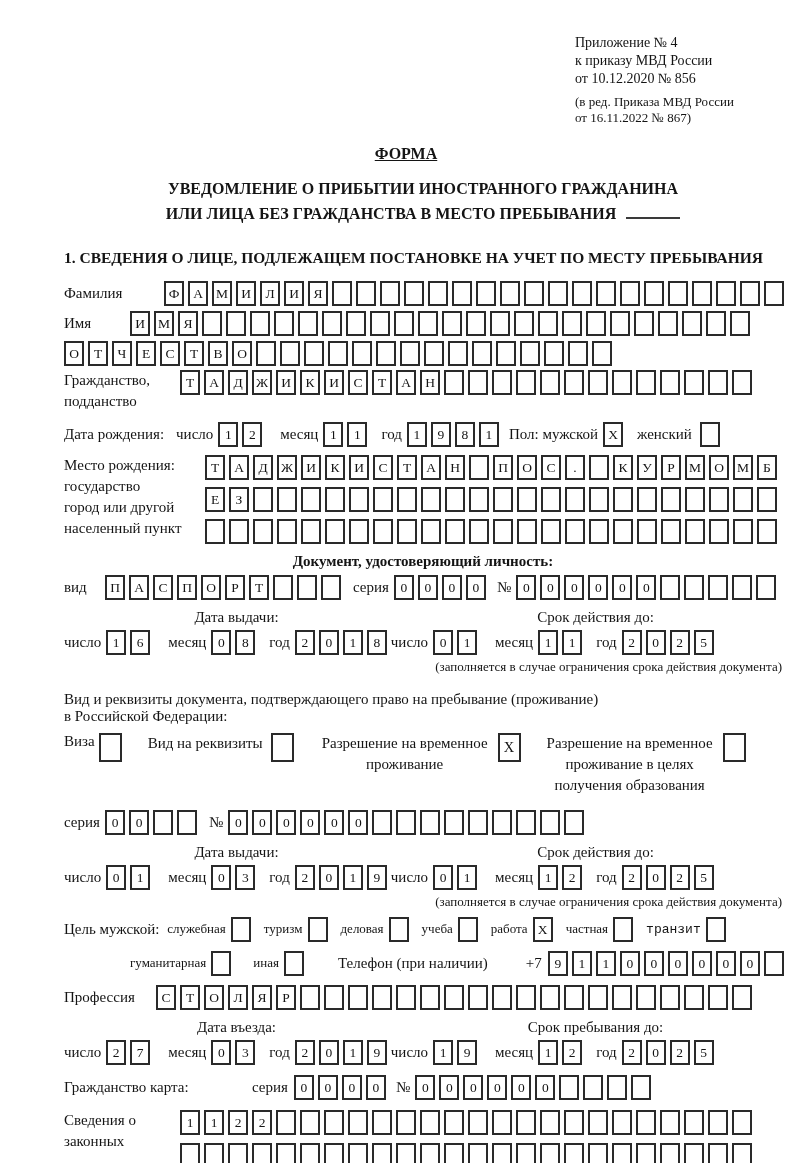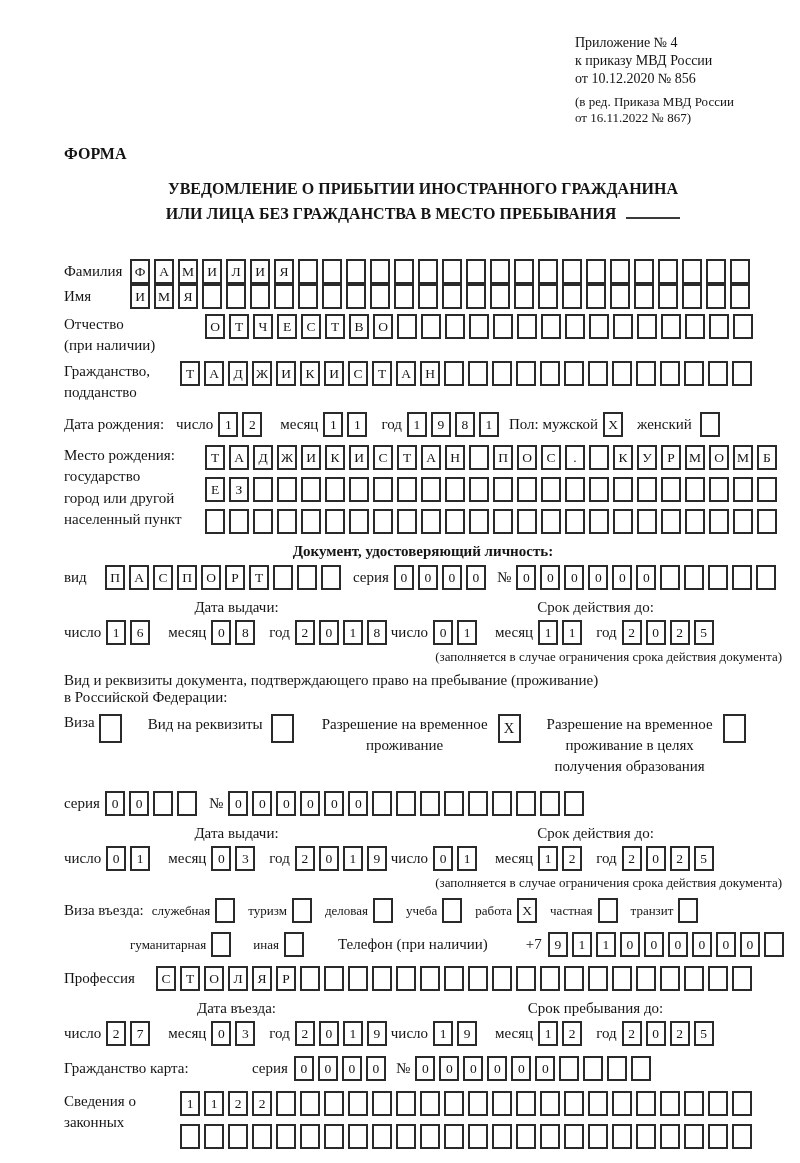--- a/index.html
+++ b/index.html
@@ -4,21 +4,21 @@
 <style>
   html,body { margin:0; padding:0; background:#ffffff; }
   .page {
     width:800px; height:1163px; box-sizing:border-box; position:relative;
     background:#fff; color:#141414; overflow:hidden;
     font-family:"Liberation Serif","DejaVu Serif",serif;
     padding:34px 18px 0 64px;
   }
   .appendix { margin-left:auto; margin-right:22px; width:185px; font-size:14px; line-height:1.3; }
   .appendix .note { font-size:13px; margin-top:5px; }
-  .forma { text-align:left; padding-right:34px; font-weight:bold; font-size:16px; margin-top:18px; }
+  .forma { text-align:center; padding-right:34px; font-weight:bold; font-size:16px; margin-top:18px;text-decoration:underline; }
   .title { text-align:center; font-weight:bold; font-size:16px; margin-top:14px; line-height:1.55; }
   .uline { display:inline-block; width:54px; border-bottom:2px solid #3a3a3a; margin-left:10px; vertical-align:baseline; }
   .sect { font-weight:bold; font-size:15.5px; margin-top:22px; }
   .frow { display:flex; align-items:center; }
   .topline { align-items:flex-start; }
   .lbl { font-size:15px; flex:none; }
   .lblcol { font-size:15px; line-height:1.42; flex:none; }
   .boxes { display:flex; flex:none; }
   .box {
     width:16px; height:21px; border:2px solid #2a2a2a; margin-right:4px;
@@ -55,22 +55,23 @@
     </div>
   </div>
 
   <div class="forma">ФОРМА</div>
 
   <div class="title">
     <div>УВЕДОМЛЕНИЕ О ПРИБЫТИИ ИНОСТРАННОГО ГРАЖДАНИНА</div>
     <div><span>ИЛИ ЛИЦА БЕЗ ГРАЖДАНСТВА В МЕСТО ПРЕБЫВАНИЯ</span><span class="uline"></span></div>
   </div>
 
-
-  <div class="frow" style="margin-top:32px;">
+  <div class="sect">1. СВЕДЕНИЯ О ЛИЦЕ, ПОДЛЕЖАЩЕМ ПОСТАНОВКЕ НА УЧЕТ ПО МЕСТУ ПРЕБЫВАНИЯ</div>
+
+  <div class="frow" style="margin-top:14px;gap:34px;">
     <span class="lbl" style="width:66px;">Фамилия</span>
     <span class="boxes">
         <span class="box">Ф</span>
         <span class="box">А</span>
         <span class="box">М</span>
         <span class="box">И</span>
         <span class="box">Л</span>
         <span class="box">И</span>
         <span class="box">Я</span>
         <span class="box"></span>
@@ -88,21 +89,21 @@
         <span class="box"></span>
         <span class="box"></span>
         <span class="box"></span>
         <span class="box"></span>
         <span class="box"></span>
         <span class="box"></span>
         <span class="box"></span>
       </span>
   </div>
 
-  <div class="frow" style="align-items:center;">
+  <div class="frow" style="margin-top:5px;align-items:center;">
     <span class="lbl" style="width:66px;">Имя</span>
     <span class="boxes">
         <span class="box">И</span>
         <span class="box">М</span>
         <span class="box">Я</span>
         <span class="box"></span>
         <span class="box"></span>
         <span class="box"></span>
         <span class="box"></span>
         <span class="box"></span>
@@ -121,24 +122,20 @@
         <span class="box"></span>
         <span class="box"></span>
         <span class="box"></span>
         <span class="box"></span>
         <span class="box"></span>
         <span class="box"></span>
       </span>
   </div>
 
   <div class="frow topline" style="margin-top:5px;">
-    <span class="lblcol" style="width:141px;">
-      <span>Отчество</span><br>
-      <span>(при наличии)</span>
-    </span>
     <span class="boxes">
         <span class="box">О</span>
         <span class="box">Т</span>
         <span class="box">Ч</span>
         <span class="box">Е</span>
         <span class="box">С</span>
         <span class="box">Т</span>
         <span class="box">В</span>
         <span class="box">О</span>
         <span class="box"></span>
@@ -388,21 +385,21 @@
       <span class="boxes">
           <span class="box">2</span>
           <span class="box">0</span>
           <span class="box">2</span>
           <span class="box">5</span>
         </span>
     </span>
   </div>
   <div class="noter">(заполняется в случае ограничения срока действия документа)</div>
 
-  <div class="plain" style="margin-top:7px;">Вид и реквизиты документа, подтверждающего право на пребывание (проживание)</div>
+  <div class="plain" style="margin-top:16px;">Вид и реквизиты документа, подтверждающего право на пребывание (проживание)</div>
   <div class="plain" style="">в Российской Федерации:</div>
 
   <div class="frow topline" style="margin-top:8px;">
     <span class="lbl" style="margin-right:4px;">Виза</span>
     <span class="boxes lg">
         <span class="box lg"></span>
       </span>
     <span class="lbl" style="margin:2px 8px 0 22px;">Вид на реквизиты</span>
     <span class="boxes lg">
         <span class="box lg"></span>
@@ -492,21 +489,21 @@
           <span class="box">2</span>
           <span class="box">0</span>
           <span class="box">2</span>
           <span class="box">5</span>
         </span>
     </span>
   </div>
   <div class="noter">(заполняется в случае ограничения срока действия документа)</div>
 
   <div class="frow" style="margin-top:7px;">
-    <span class="lbl" style="margin-right:8px;">Виза въезда:</span>
+    <span class="lbl" style="margin-right:8px;">Цель мужской:</span>
     <span class="optlbl">служебная</span>
     <span class="boxes">
         <span class="box"></span>
       </span>
     <span class="optlbl" style="margin-left:9px;">туризм</span>
     <span class="boxes">
         <span class="box"></span>
       </span>
     <span class="optlbl" style="margin-left:9px;">деловая</span>
     <span class="boxes">
@@ -517,21 +514,21 @@
         <span class="box"></span>
       </span>
     <span class="optlbl" style="margin-left:9px;">работа</span>
     <span class="boxes">
         <span class="box">X</span>
       </span>
     <span class="optlbl" style="margin-left:9px;">частная</span>
     <span class="boxes">
         <span class="box"></span>
       </span>
-    <span class="optlbl" style="margin-left:9px;">транзит</span>
+    <span class="optlbl" style="margin-left:9px;font-family:Liberation Mono, monospace;">транзит</span>
     <span class="boxes">
         <span class="box"></span>
       </span>
   </div>
 
   <div class="frow" style="margin-top:9px;">
     <span class="optlbl" style="margin-left:66px;">гуманитарная</span>
     <span class="boxes">
         <span class="box"></span>
       </span>

